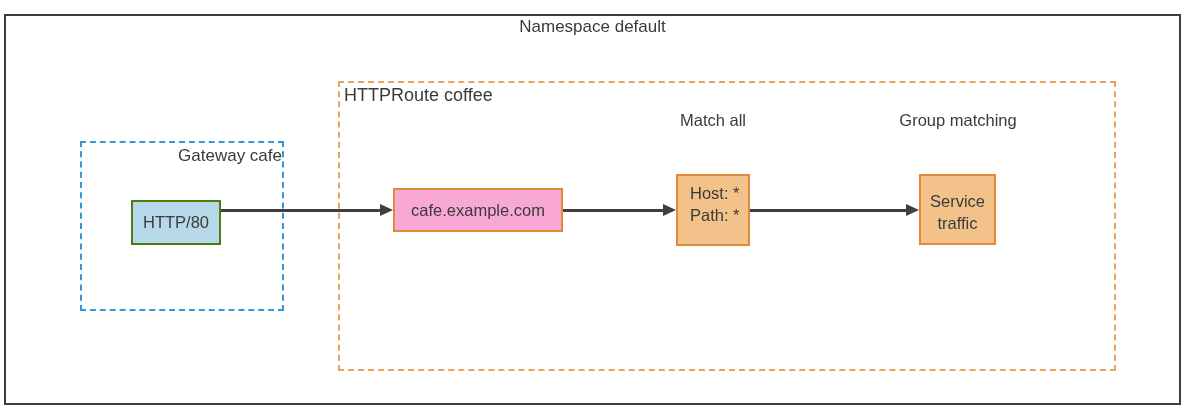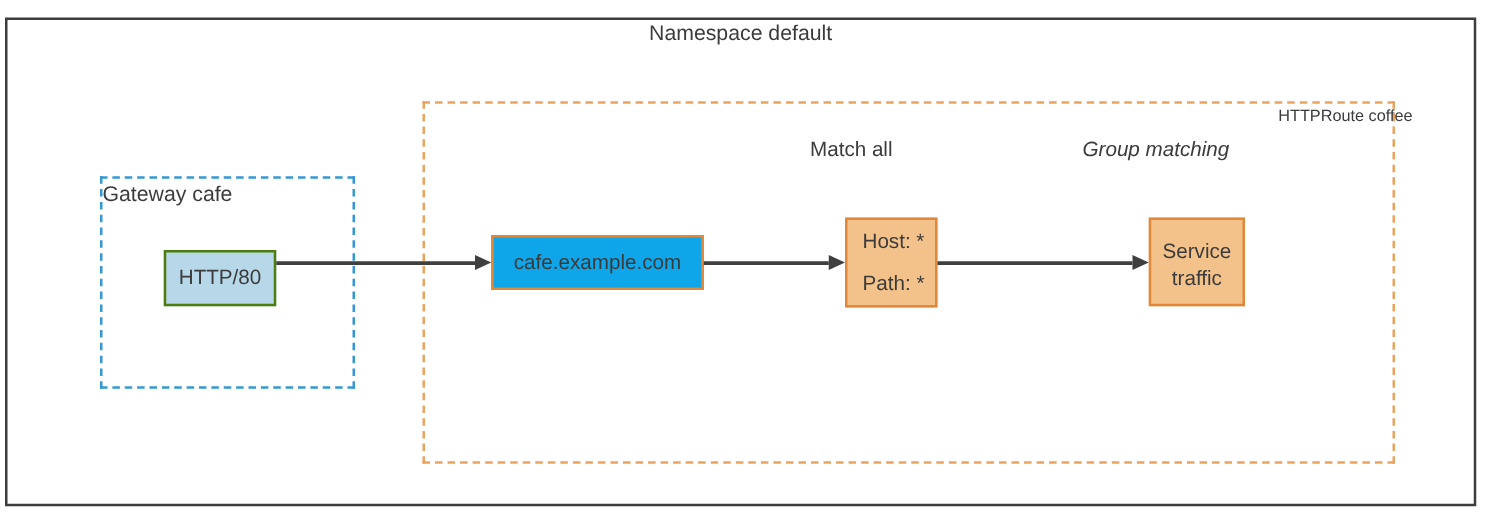--- a/index.html
+++ b/index.html
@@ -28,86 +28,86 @@
   }
   .gateway-box {
     position: absolute;
     left: 74px; top: 125px;
     width: 204px; height: 170px;
     border: 2px dashed #3598d4;
   }
   .gw-title {
     position: absolute;
     left: 0; top: 3px; width: 100%;
-    text-align: left;
+    text-align: right;
     font-size: 17px;
   }
   .route-box {
     position: absolute;
     left: 332px; top: 65px;
     width: 778px; height: 290px;
     border: 2px dashed #eaa45e;
   }
   .route-title {
     position: absolute;
-    left: 16px; top: 2px; width: 100%;
-    text-align: right;
-    font-size: 13px;
+    left: 4px; top: 2px; width: 100%;
+    text-align: left;
+    font-size: 18px;
   }
   .node {
     position: absolute;
     display: flex;
     align-items: center;
     justify-content: center;
     font-size: 16.5px;
   }
   .http-node {
     left: 131px; top: 188px;
     width: 90px; height: 45px;
     background: #b7d8e8;
     border: 2px solid #4d7c0f;
     margin-top: 12px;
   }
   .cafe-node {
     left: 393px; top: 188px;
     width: 170px; height: 44px;
-    background: #0ea5e9;
+    background: #f9a8d4;
     border: 2px solid #e2883b;
   }
   .match-node {
     left: 676px; top: 174px;
     width: 74px; height: 72px;
     background: #f3c28b;
     border: 2px solid #e2883b;
     flex-direction: column;
     align-items: flex-start;
     justify-content: flex-start;
     padding: 7px 0 0 12px;
     line-height: 1.32;
-    gap: 12px;
   }
   .service-node {
     left: 919px; top: 174px;
     width: 77px; height: 71px;
     background: #f3c28b;
     border: 2px solid #e2883b;
     flex-direction: column;
     align-items: center;
     justify-content: center;
     padding-top: 6px;
     line-height: 1.32;
   }
   .node-line { display: block; }
   .annotation {
     position: absolute;
+    text-align: center;
     font-size: 16.5px;
     line-height: 1.27;
   }
   .match-annotation { left: 648px; top: 110px; width: 130px; }
-  .group-annotation { left: 866px; top: 110px; width: 184px; font-style: italic; }
+  .group-annotation { left: 866px; top: 110px; width: 184px; }
   .arrow {
     position: absolute;
     top: 209px;
     height: 3px;
     background: #3f3f3f;
   }
   .arrow::after {
     content: "";
     position: absolute;
     right: -13px; top: -5px;

